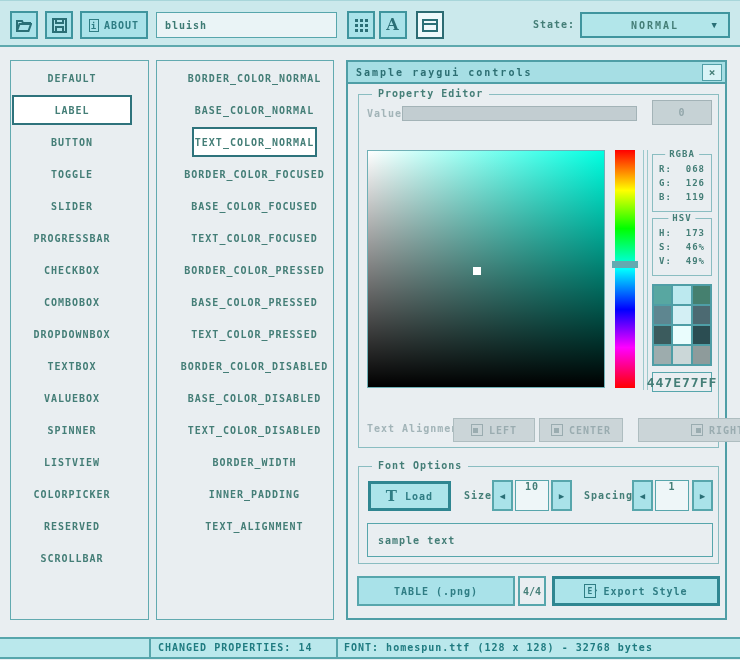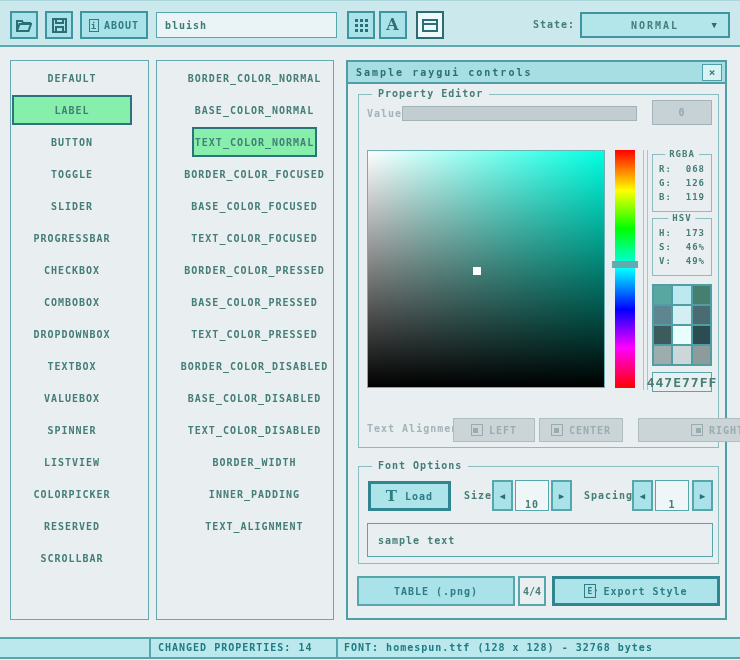--- a/index.html
+++ b/index.html
@@ -35,21 +35,21 @@
   .winicon::after { content:""; position:absolute; left:0; right:0; top:2px; height:2px; background:#2a6f76; }
   .infoicon { width:10px; height:13px; border:1px solid #2f7d84; font-size:9px; line-height:12px;
     text-align:center; color:#2f7d84; }
   
   .panel { position:absolute; top:60px; height:560px; background:#e9eef1; border:1px solid #62aab0; }
   .panel.left { left:10px; width:139px; }
   .panel.mid  { left:156px; width:178px;padding-left:34px; }
   .list-item { height:30px; margin:2px 16px 0 1px; display:flex; align-items:center;
     justify-content:center; font-size:10px; letter-spacing:1px; color:#447E77;
     border:2px solid transparent; cursor:default; }
-  .list-item.selected { background:#86efac; border-color:#2e737c; }
+  .list-item.selected { background:#ffffff; border-color:#2e737c; }
   
   .window { position:absolute; left:346px; top:60px; width:381px; height:560px;
     background:#e9eef1; border:2px solid #4f9ea6; }
   .titlebar { position:absolute; left:0; top:0; right:0; height:22px; background:#a6dee4;
     border-bottom:2px solid #4f9ea6; display:flex; align-items:center; }
   .titlebar .ttext { margin-left:8px; font-size:10px; letter-spacing:2px; color:#2d6f73; }
   .closebtn { position:absolute; right:3px; top:2px; width:20px; height:17px;
     background:#d8f3f6; border:1px solid #4f9ea6; display:flex; align-items:center;
     justify-content:center; font-size:11px; color:#447E77; }
   .group { position:absolute; border:1px solid #8abdc1; }
@@ -96,21 +96,21 @@
   
   .cbtn { background:#a9e2e9; border:2px solid #57a6ac; display:flex; align-items:center;
     justify-content:center; gap:7px; font-size:10px; letter-spacing:1px; color:#2f7d84;
     position:absolute; }
   .cbtn.focus { border:3px solid #2f8691; background:#ace4ea; }
   .serifT { font-family:"DejaVu Serif", serif; font-size:15px; line-height:1; color:#2f7d84; }
   .spin-arrow { position:absolute; top:418px; width:21px; height:31px; background:#a9e2e9;
     border:2px solid #57a6ac; display:flex; align-items:center; justify-content:center;
     font-size:9px; color:#2a6f76; }
   .spin-val { position:absolute; top:418px; width:34px; height:31px; background:#eef6f8;
-    border:1px solid #57a6ac; display:flex; align-items:flex-end; justify-content:center;
+    border:1px solid #57a6ac; display:flex; align-items:flex-start; justify-content:center;
     font-size:10px; letter-spacing:1px; }
   .sample-box { position:absolute; left:19px; top:461px; width:346px; height:34px;
     border:1px solid #57a6ac; display:flex; align-items:center; padding-left:10px;
     font-size:10px; letter-spacing:1px; }
   .pages-box { position:absolute; left:170px; top:514px; width:28px; height:30px;
     border:2px solid #57a6ac; display:flex; align-items:center; justify-content:center;
     font-size:10px; }
   .exp-ico { width:12px; height:14px; border:1px solid #2f7d84; font-size:8px;
     line-height:13px; text-align:center; color:#2f7d84; position:relative; }
   .exp-ico::after { content:"\203A"; position:absolute; right:-4px; top:-1px; font-size:9px; }

